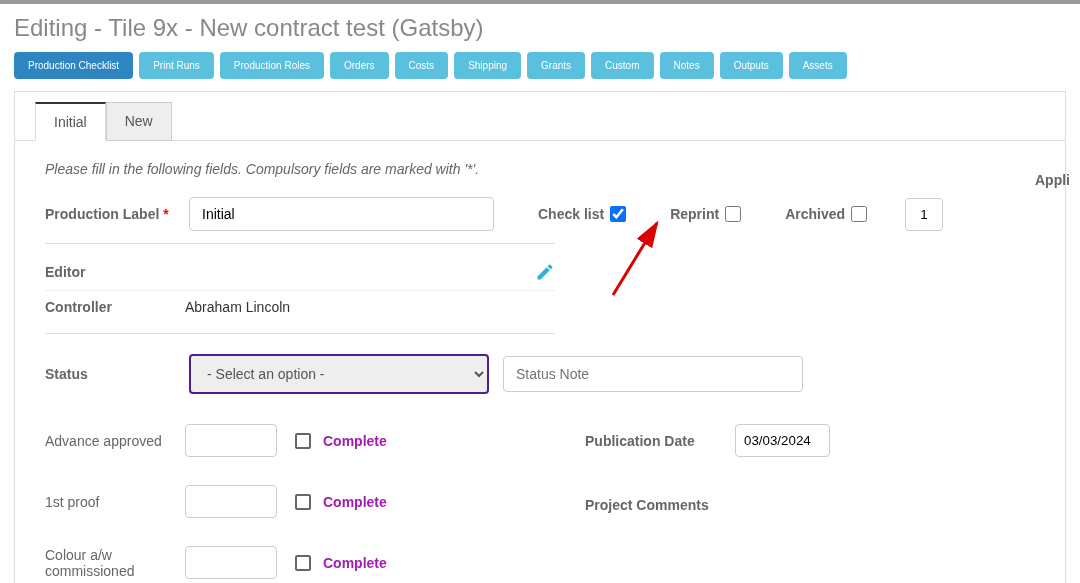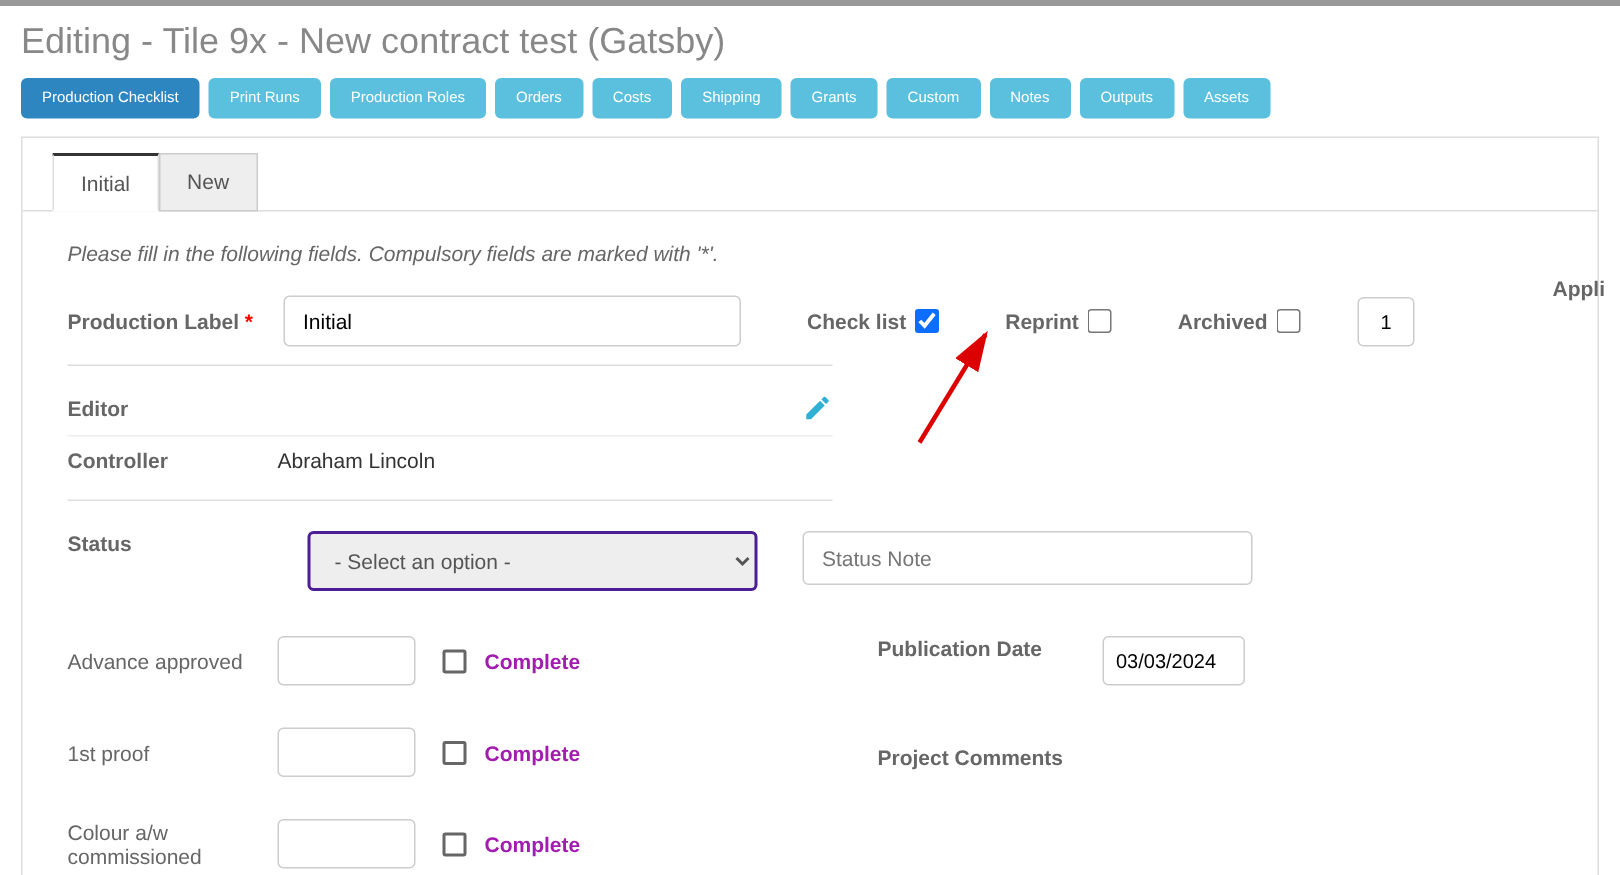--- a/index.html
+++ b/index.html
@@ -23,35 +23,35 @@
     .txt { border: 1px solid #ccc; border-radius: 4px; padding: 8px 12px; font-size: 14px; }
     .prodlabel { width: 305px; }
     .cbgroup { display: flex; align-items: center; gap: 6px; margin-left: 30px; }
     .cbgroup label { font-weight: bold; color: #666; }
     .number-input { width: 38px; text-align: center; border: 1px solid #ccc; border-radius: 4px; padding: 8px 4px; }
     .section-block { margin-top: 12px; padding: 10px 0; border-top: 1px solid #ddd; }
     .kv { display: flex; align-items: center; padding: 8px 0; }
     .kv .k { font-weight: bold; color: #666; width: 140px; }
     .kv .v { color: #333; }
     .editicon { margin-left: auto; color: #31b0d5; width: 20px; height: 20px; cursor: pointer; }
-    .statusrow { display: flex; align-items: flex-start; gap: 30px; margin-top: 20px; }
+    .statusrow { display: flex; align-items: center; gap: 14px; margin-top: 20px; }
     .statussel { flex: 0 0 300px; padding: 9px 12px; border: 2px solid #4c1d95; border-radius: 4px; background: #eee; color: #555; font-size:14px; }
     .statusnote { flex: 0 0 300px; padding: 9px 12px; border: 1px solid #ccc; border-radius: 4px; font-size:14px; }
     .bottom { display: flex; gap: 60px; margin-top: 30px; }
     .leftcol { flex: 0 0 480px; }
     .rightcol { flex: 1; }
     .taskrow { display: flex; align-items: center; margin-bottom: 28px; }
     .tasklabel { width: 140px; font-weight: normal; color: #666; }
     .taskinput { width: 92px; border: 1px solid #ccc; border-radius: 4px; padding: 8px; margin-right: 18px; }
     .taskcomplete { font-weight: bold; color: #a21caf; }
-    .rrow { display: flex; margin-bottom: 40px; }
+    .rrow { display: flex; align-items: center; margin-bottom: 40px; }
     .rlabel { width: 150px; font-weight: bold; color: #666; }
     .dateinput { width: 95px; border:1px solid #ccc; border-radius:4px; padding:8px; }
     .arrow { position: absolute; pointer-events: none; }
-    .right-cut { position: absolute; right: 10px; top: 184px; color:#666; font-weight:bold; }
+    .right-cut { position: absolute; right: 10px; top: 172px; color:#666; font-weight:bold; }
     input[type=checkbox]{ width:16px; height:16px; accent-color:#0d6efd; }
     .cb-plain { width:16px; height:16px; border:2px solid #666; display:inline-block; border-radius:2px; margin-right:12px; }
   </style>
 </head>
 <body>
 
 <div class="top-bar"></div>
 <div class="page">
   <h1 class="page-title">Editing - Tile 9x - New contract test (Gatsby)</h1>
 

